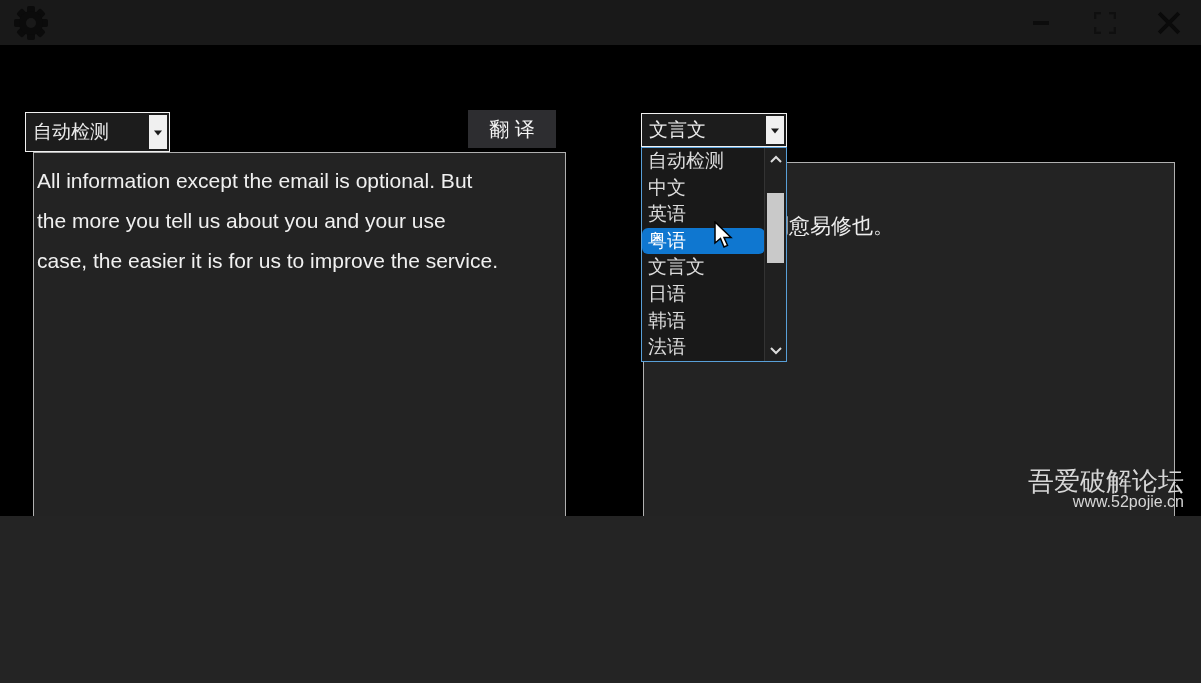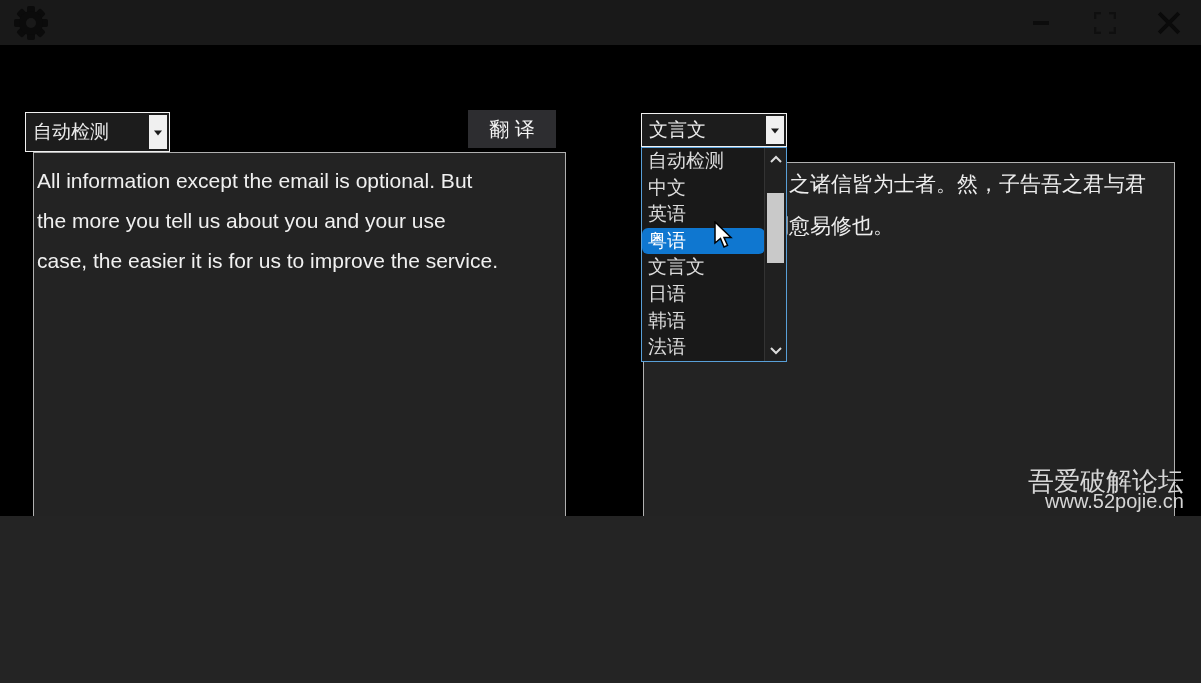--- a/index.html
+++ b/index.html
@@ -54,21 +54,21 @@
   .scrollbar{position:absolute;top:0;right:0;bottom:0;width:21px;background:#202020;border-left:1px solid #333;}
   .sb-arrow{position:absolute;left:0;width:100%;height:22px;display:flex;align-items:center;justify-content:center;cursor:pointer;}
   .sb-up{top:0;}
   .sb-down{bottom:0;}
   .sb-thumb{position:absolute;left:2px;right:2px;top:45px;height:70px;background:#c9c9c9;cursor:pointer;}
 
   
   .cursor{position:absolute;left:714px;top:221px;z-index:10;pointer-events:none;}
   .watermark{position:absolute;right:17px;bottom:5px;text-align:right;color:#d6d6d6;z-index:7;}
   .wm1{font-size:26px;line-height:22px;}
-  .wm2{font-size:20px;line-height:19px;}
+  .wm2{font-size:16px;line-height:19px;}
 </style>
 </head>
 <body>
 
 <div id="app">
 
   <div class="titlebar">
     <div class="gear">
       <svg width="36" height="38" viewBox="0 0 36 36">
         <g fill="#0b0b0b">
@@ -138,21 +138,20 @@
         <svg width="50" height="56" viewBox="0 0 50 56">
           <path d="M8 12 L17 3 H32 V32 H8 Z" fill="#2c2c2c" stroke="#0e0e0e" stroke-width="3"></path>
           <path d="M17 3 V12 H8" fill="none" stroke="#0e0e0e" stroke-width="2.4"></path>
           <path d="M20 27 L29 18 H44 V53 H20 Z" fill="#2c2c2c" stroke="#0e0e0e" stroke-width="3"></path>
           <path d="M29 18 V27 H20" fill="none" stroke="#0e0e0e" stroke-width="2.4"></path>
         </svg>
       </div>
     </div>
   </div>
 
-  <div class="tgt-line tgt-line1">之诸信皆为士者。然，子告吾之君与君</div>
   <div class="tgt-line tgt-line2">则愈易修也。</div>
 
   <div class="combobox combo-tgt">
     <span class="value">文言文</span>
     <span class="arrowbox"></span>
   </div>
 
   <div class="droplist">
     <div class="opt">自动检测</div>
     <div class="opt">中文</div>

